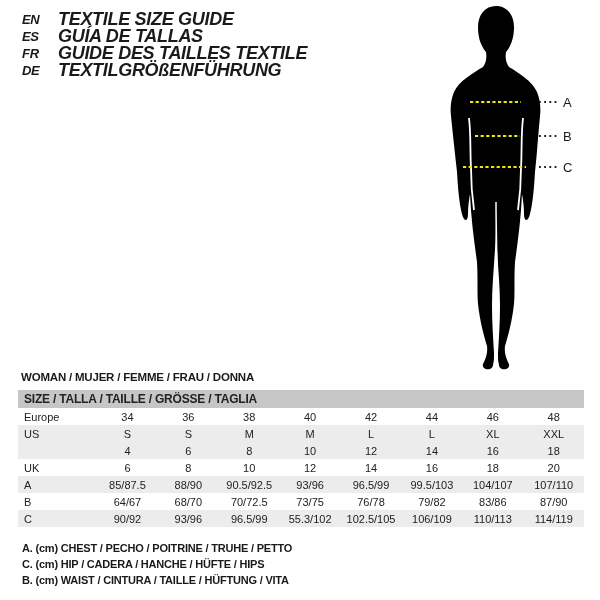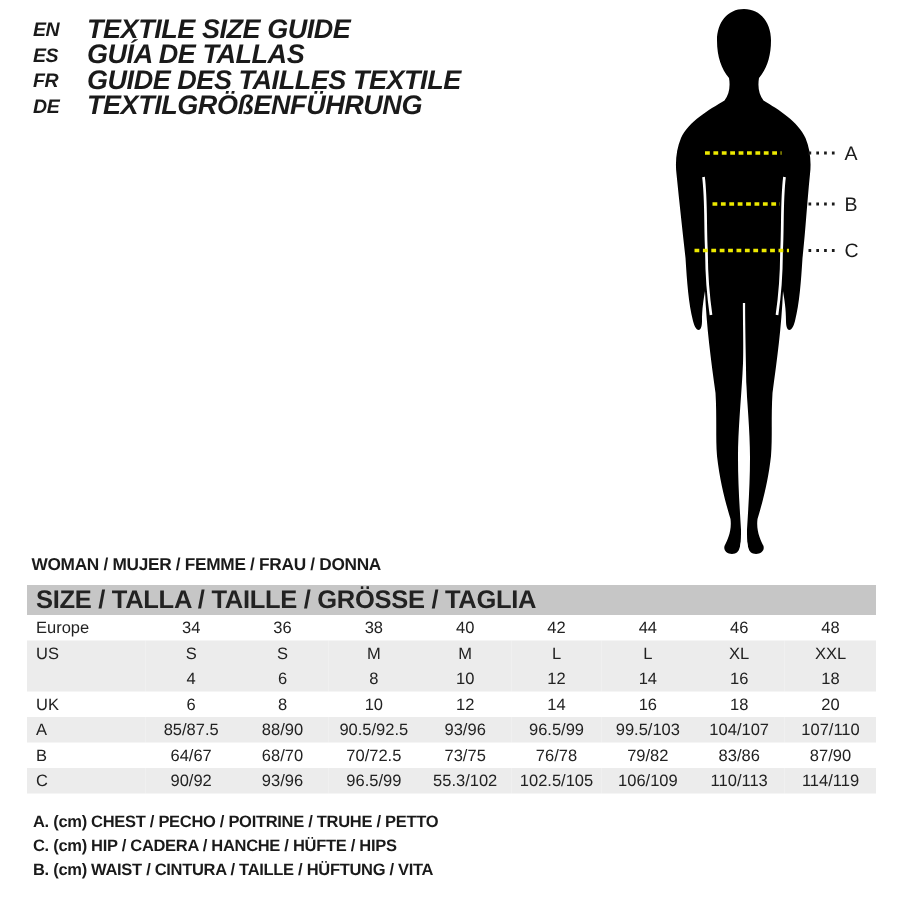--- a/index.html
+++ b/index.html
@@ -20,21 +20,21 @@
   .figure-wrap svg { display:block; width:153px; height:368px; }
   .marker-letter { font-family:"Liberation Sans", sans-serif; font-size:13px; font-weight:400; fill:#1a1a1a; }
 
   
   .table-title { position:absolute; left:21px; top:371px; font-weight:bold; font-size:11.5px; letter-spacing:-0.2px; }
 
   
   .size-table { position:absolute; left:18px; top:390px; width:566px; border-collapse:collapse; table-layout:fixed; }
   .size-table th {
     background:#c6c6c6; height:18px; text-align:left; padding-left:6px;
-    font-size:17px; font-weight:bold; letter-spacing:-0.2px; color:#222;
+    font-size:12px; font-weight:bold; letter-spacing:-0.2px; color:#222;
   }
   .size-table td { height:17px; font-size:11px; text-align:center; font-weight:normal; color:#222; }
   .size-table td.label-cell { text-align:left; padding-left:6px; }
   .size-table col.c-label { width:79px; }
   .size-table col.c-val { width:60.9px; }
   tr.stripe td { background:#ececec; }
 
   
   .legend { position:absolute; left:22px; top:540px; }
   .legend-line { height:16px; line-height:16px; font-weight:bold; font-size:11px; letter-spacing:-0.2px; white-space:nowrap; }

